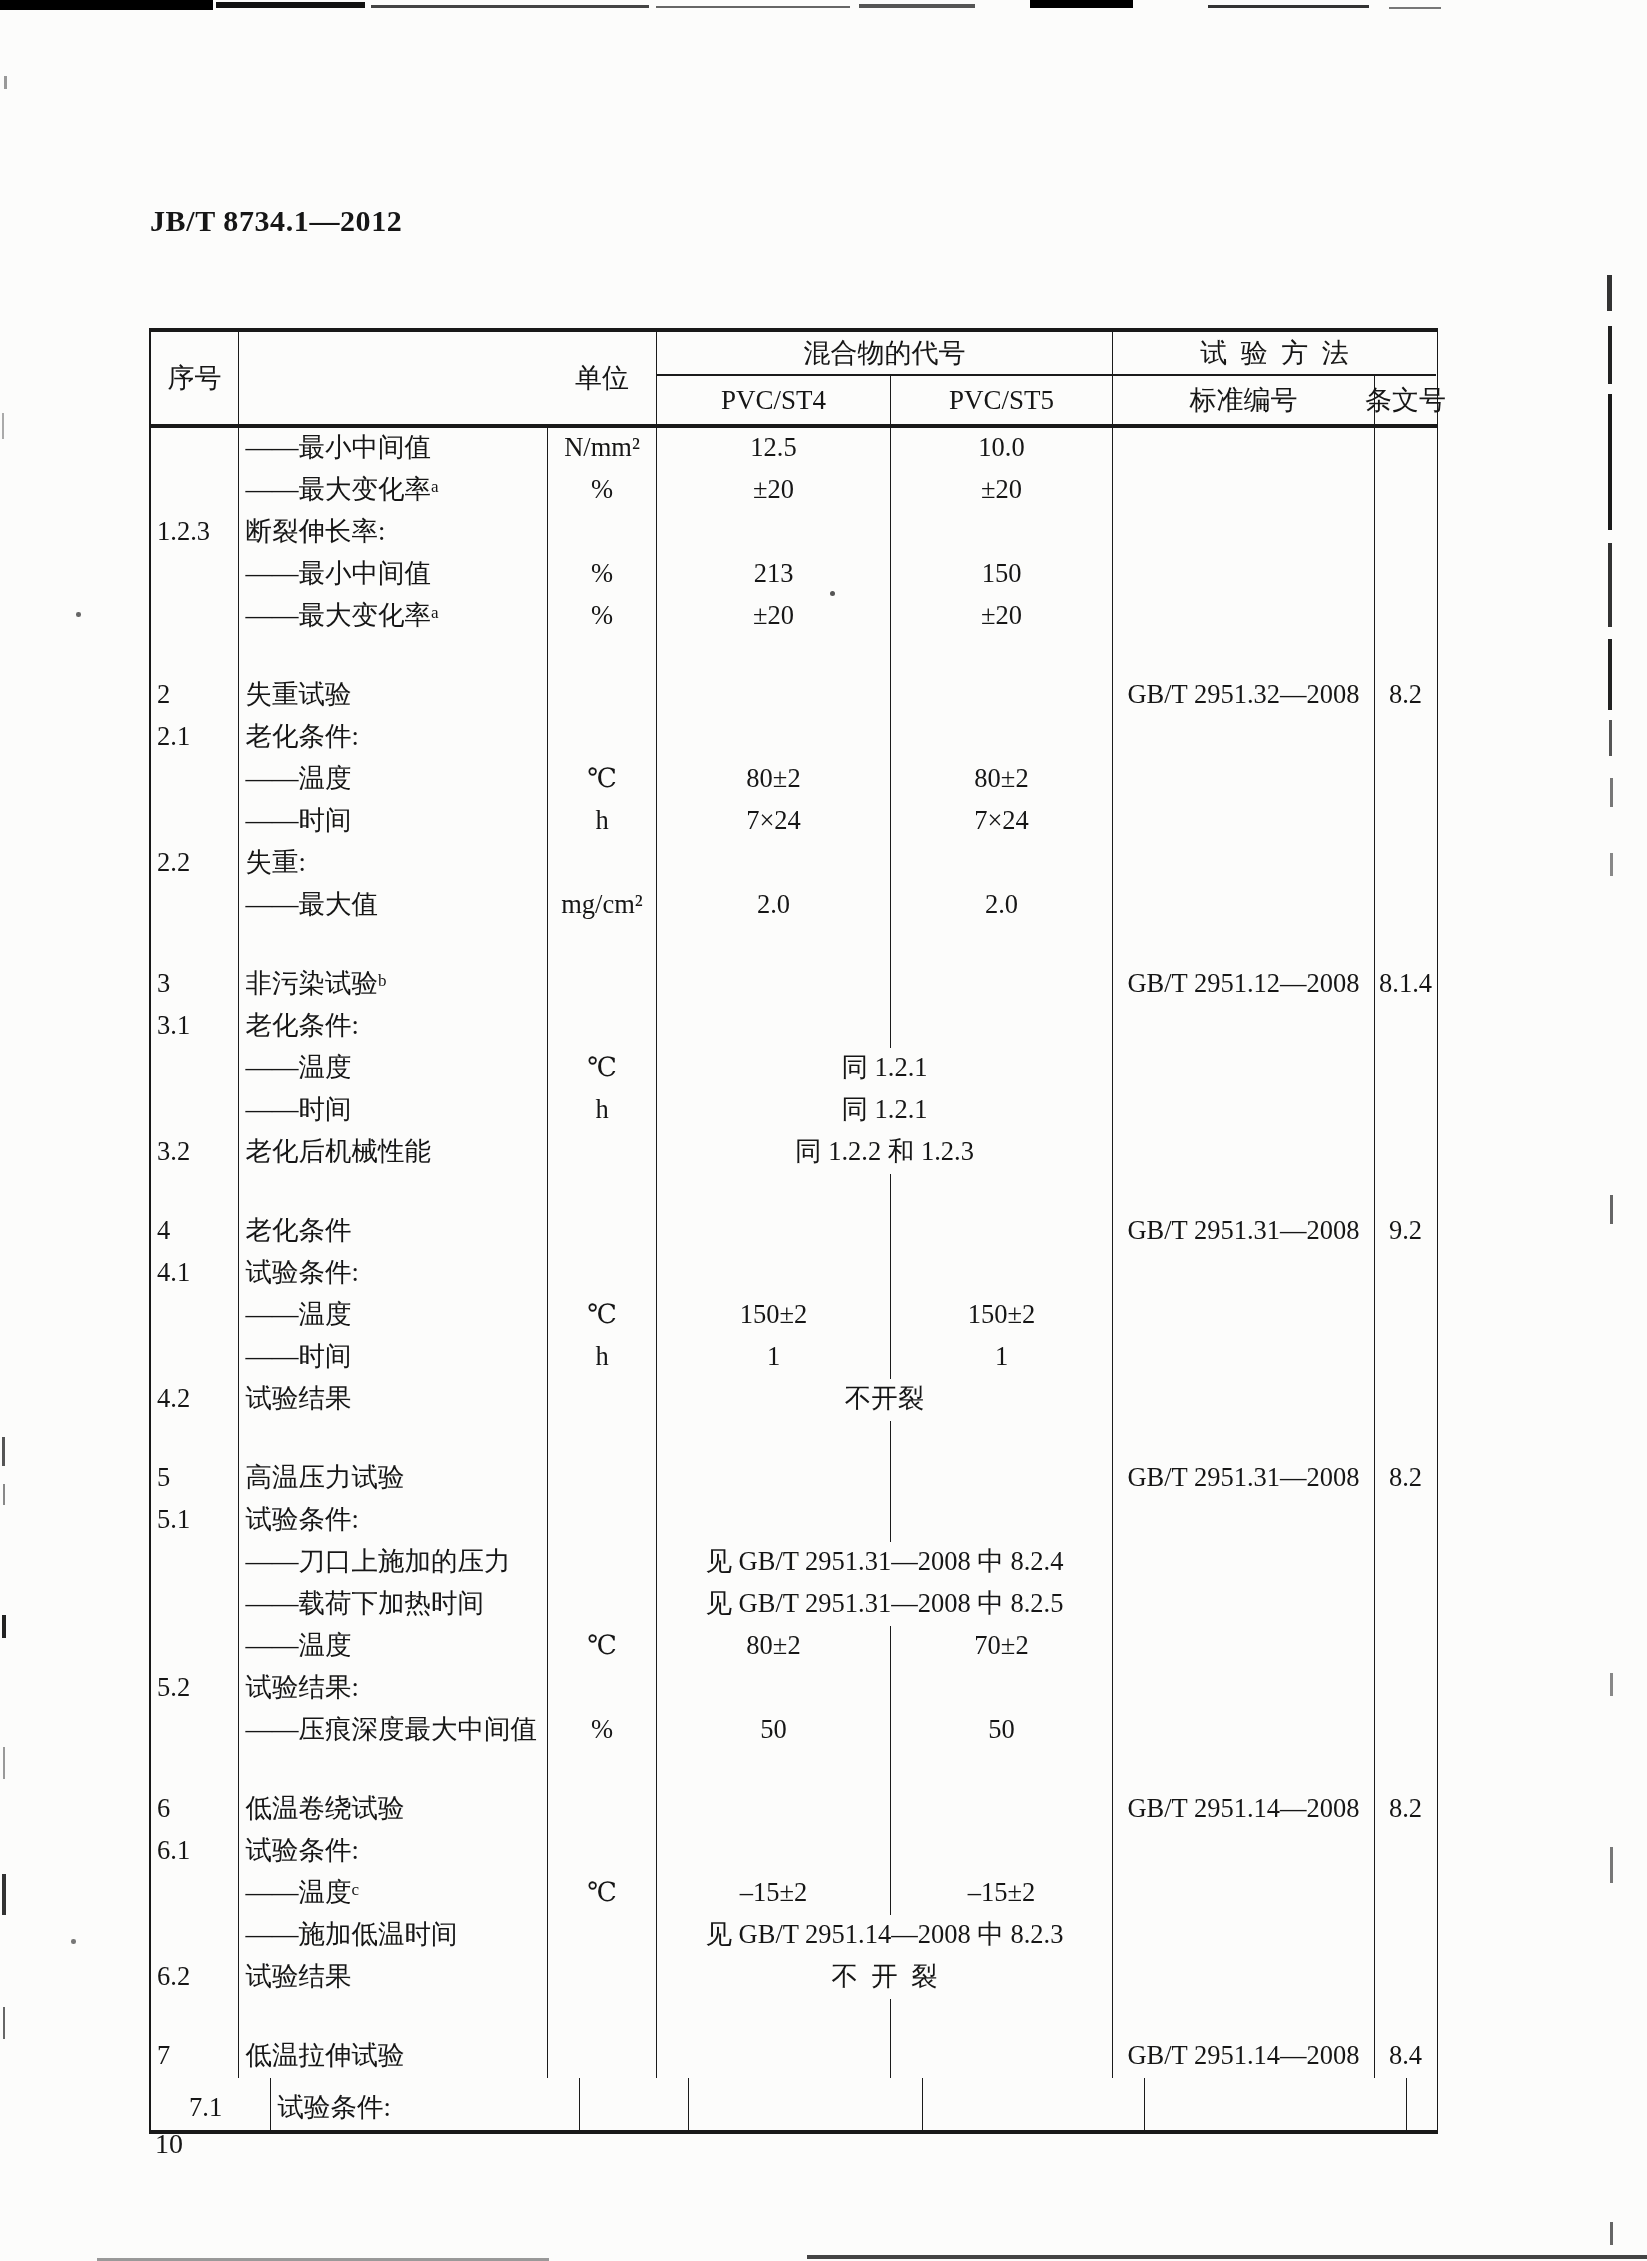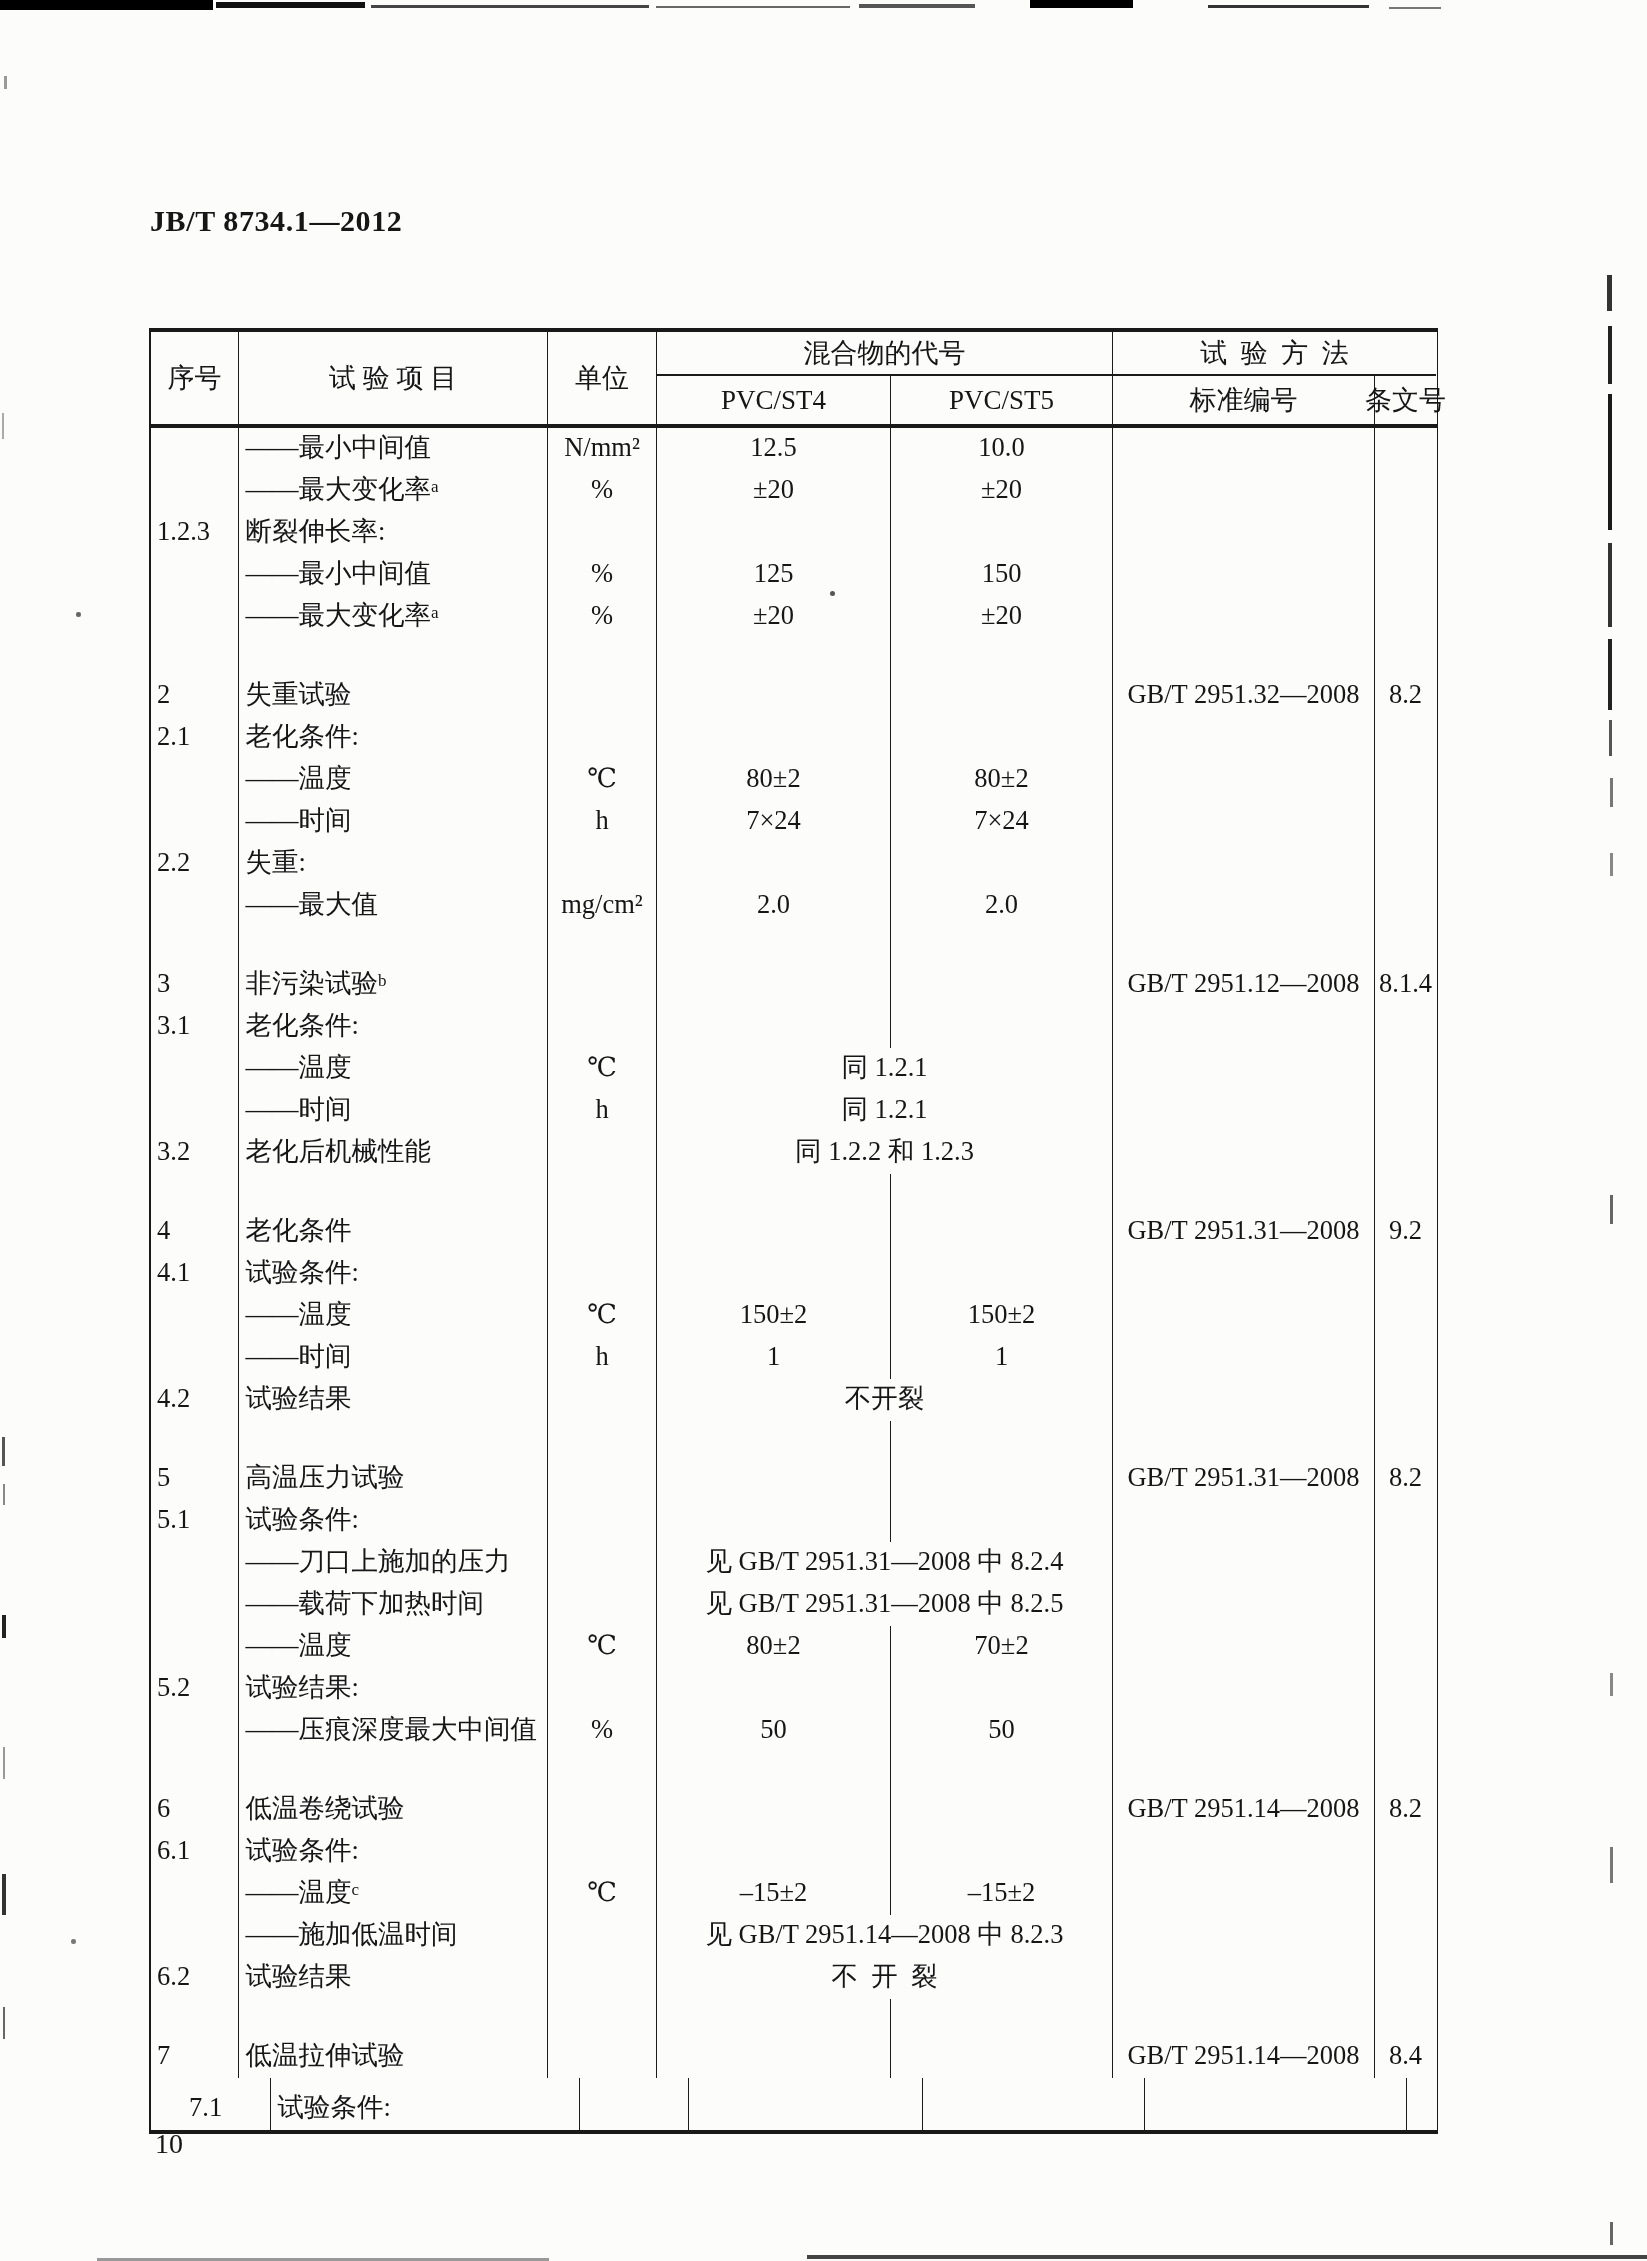--- a/index.html
+++ b/index.html
@@ -82,21 +82,20 @@
 <body>
 
 <div id="page">
 
   <div class="doc-number">JB/T 8734.1—2012</div>
 
 
   <div id="std-table">
     <div class="thead">
       <div class="hc c-seq bR">序号</div>
-      <div class="hc c-item bR">试 验 项 目</div>
       <div class="hc c-unit bR">单位</div>
       <div class="hc c-mix bR bB">混合物的代号</div>
       <div class="hc c-meth bB">试  验  方  法</div>
       <div class="hc c-st4 bR">PVC/ST4</div>
       <div class="hc c-st5 bR">PVC/ST5</div>
       <div class="hc c-std bR">标准编号</div>
       <div class="hc c-clause">条文号</div>
     </div>
     <div class="tbody" id="tbody">
         <div class="trow">
@@ -123,21 +122,21 @@
           <div class="tc unit bR"></div>
           <div class="tc st4 bR"></div>
           <div class="tc st5 bR"></div>
           <div class="tc std bR"></div>
           <div class="tc clause"></div>
         </div>
         <div class="trow">
           <div class="tc seq bR"></div>
           <div class="tc item bR">——最小中间值</div>
           <div class="tc unit bR">%</div>
-          <div class="tc st4 bR">125</div>
+          <div class="tc st4 bR">213</div>
           <div class="tc st5 bR">150</div>
           <div class="tc std bR"></div>
           <div class="tc clause"></div>
         </div>
         <div class="trow">
           <div class="tc seq bR"></div>
           <div class="tc item bR"><span>——最大变化率</span><sup>a</sup></div>
           <div class="tc unit bR">%</div>
           <div class="tc st4 bR">±20</div>
           <div class="tc st5 bR">±20</div>

